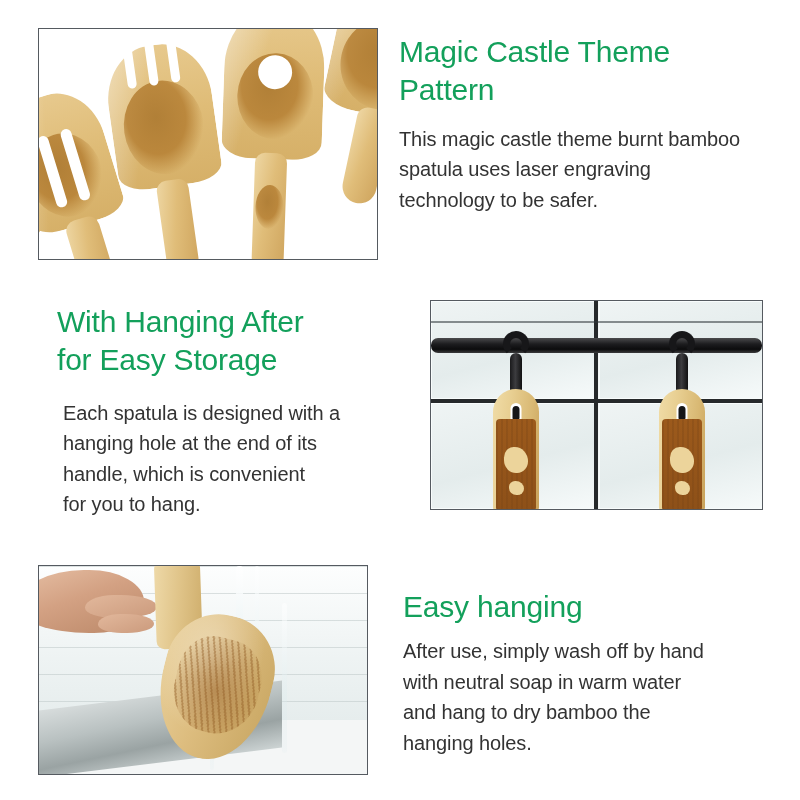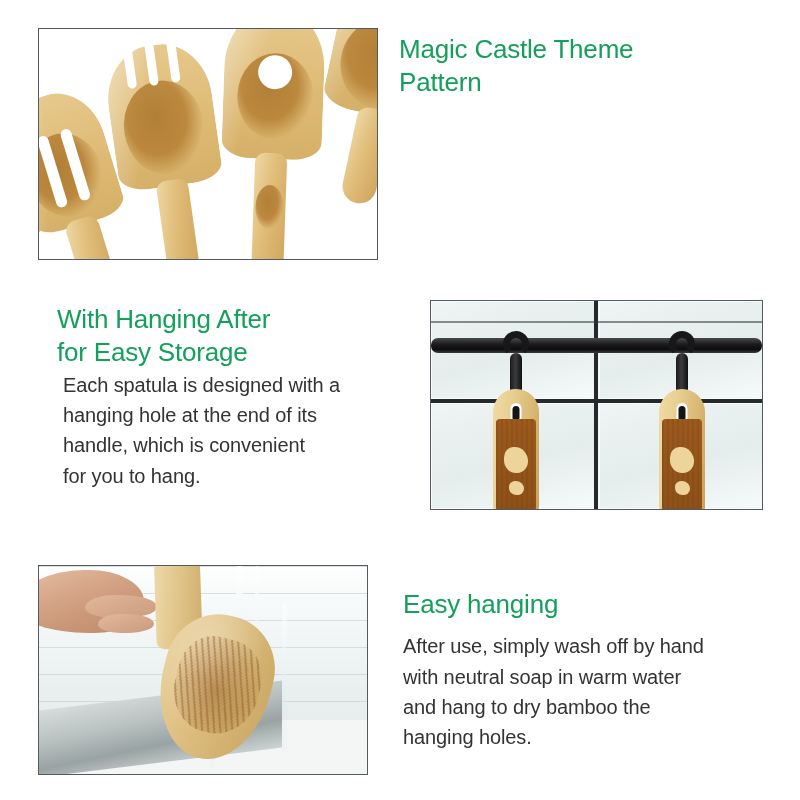--- a/index.html
+++ b/index.html
@@ -15,21 +15,21 @@
   .page {
     position: relative;
     width: 800px;
     height: 800px;
     background: #ffffff;
   }
 
   
   .heading {
     color: #13a05b;
-    font-size: 26px;
+    font-size: 30px;
     line-height: 1.28;
     font-weight: 400;
     letter-spacing: -0.2px;
     white-space: pre-line;
   }
 
   .body-text {
     color: #333333;
     font-size: 20px;
     line-height: 1.52;
@@ -87,21 +87,21 @@
   }
   .hang-hole {
     position: absolute;
     width: 34px; height: 34px;
     border-radius: 50%;
     background: #ffffff;
   }
 
   
   #sec2-text { position: absolute; left: 57px; top: 303px; width: 350px; }
-  #sec2-text .body-text { margin-left: 6px; }
+  #sec2-text .body-text { margin-top: 18px; margin-left: 6px; }
 
   #photo-hanging { left: 430px; top: 300px; width: 333px; height: 210px; }
 
   .tile-wall { position: absolute; inset: 0; background: #f2f6f6; }
   .tile {
     position: absolute;
     background: linear-gradient(165deg, #eff4f4 0%, #e4ecec 55%, #f6fafa 100%);
     border: 1px solid #f8fcfc;
   }
   .grout-v { position: absolute; width: 4px; background: #26292b; }
@@ -286,20 +286,23 @@
         <div class="engrave" style="left:10px; top:52px; width:88px; height:92px;"></div>
         <div class="handle" style="top:144px; width:34px; height:96px;"></div>
       </div>
 
     </div>
   </div>
 
   <div id="sec1-text">
     <div class="heading">Magic Castle Theme
 Pattern</div>
+    <div class="body-text">This magic castle theme burnt bamboo
+spatula uses laser engraving
+technology to be safer.</div>
   </div>
 
   <div id="sec2-text">
     <div class="heading">With Hanging After
 for Easy Storage</div>
     <div class="body-text">Each spatula is designed with a
 hanging hole at the end of its
 handle, which is convenient
 for you to hang.</div>
   </div>

